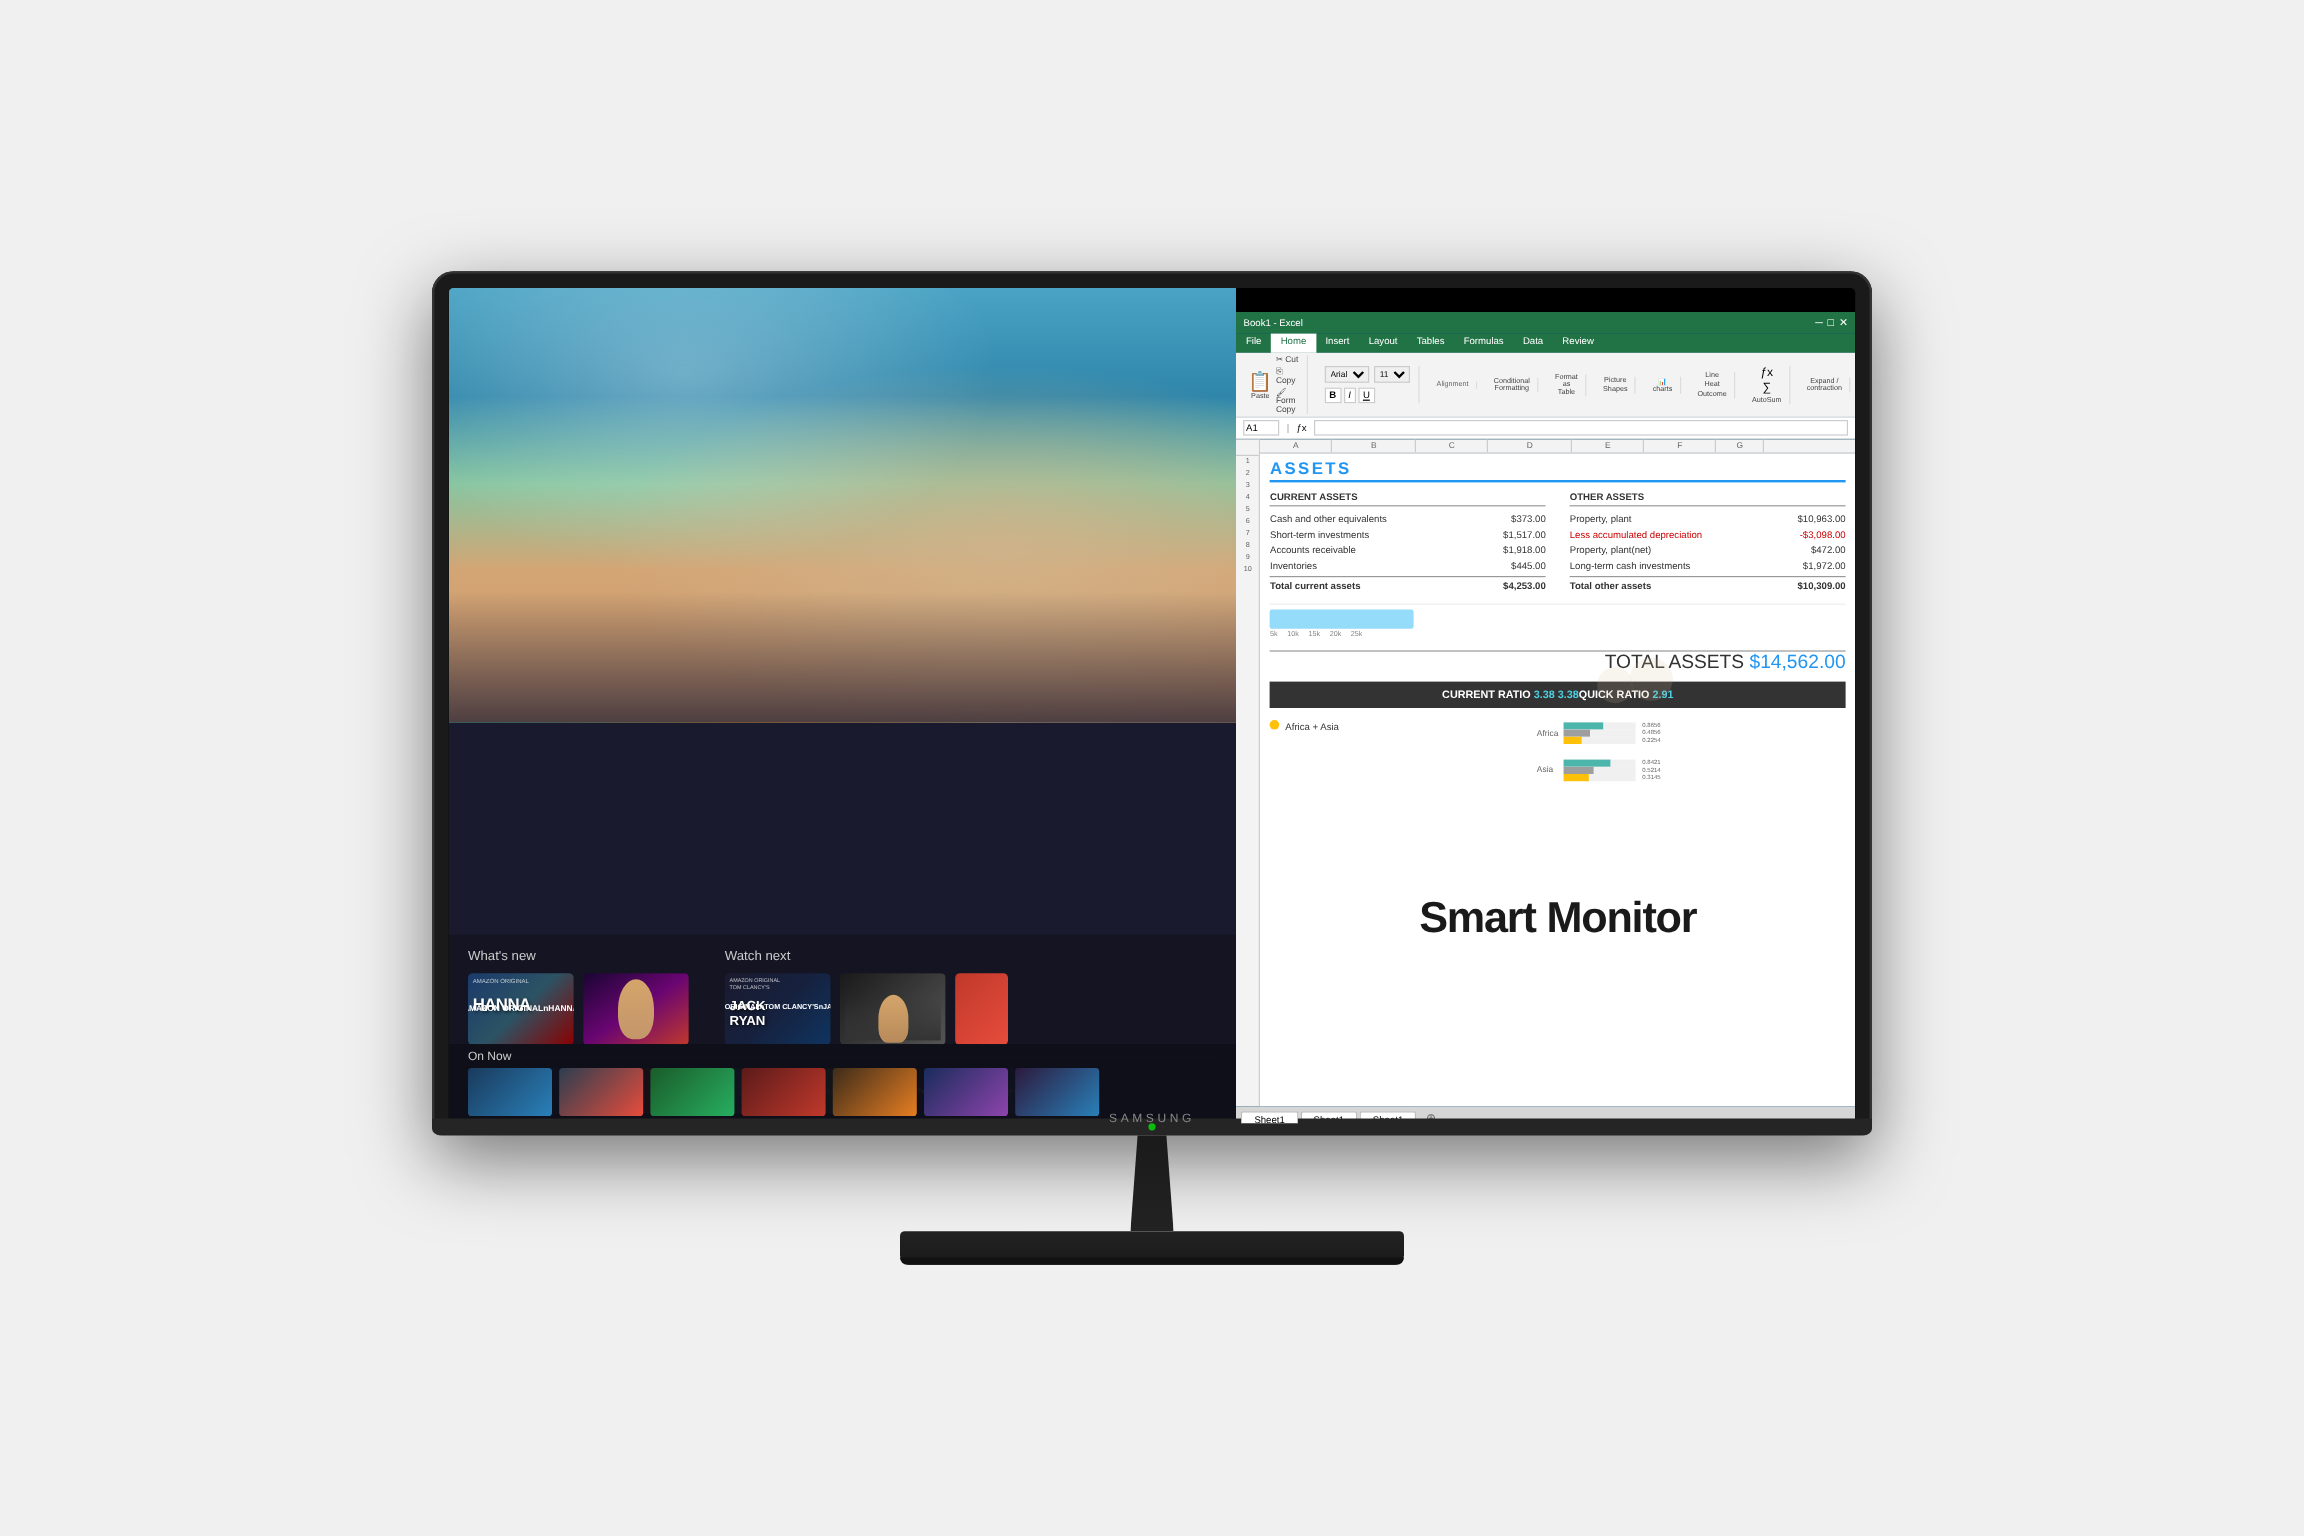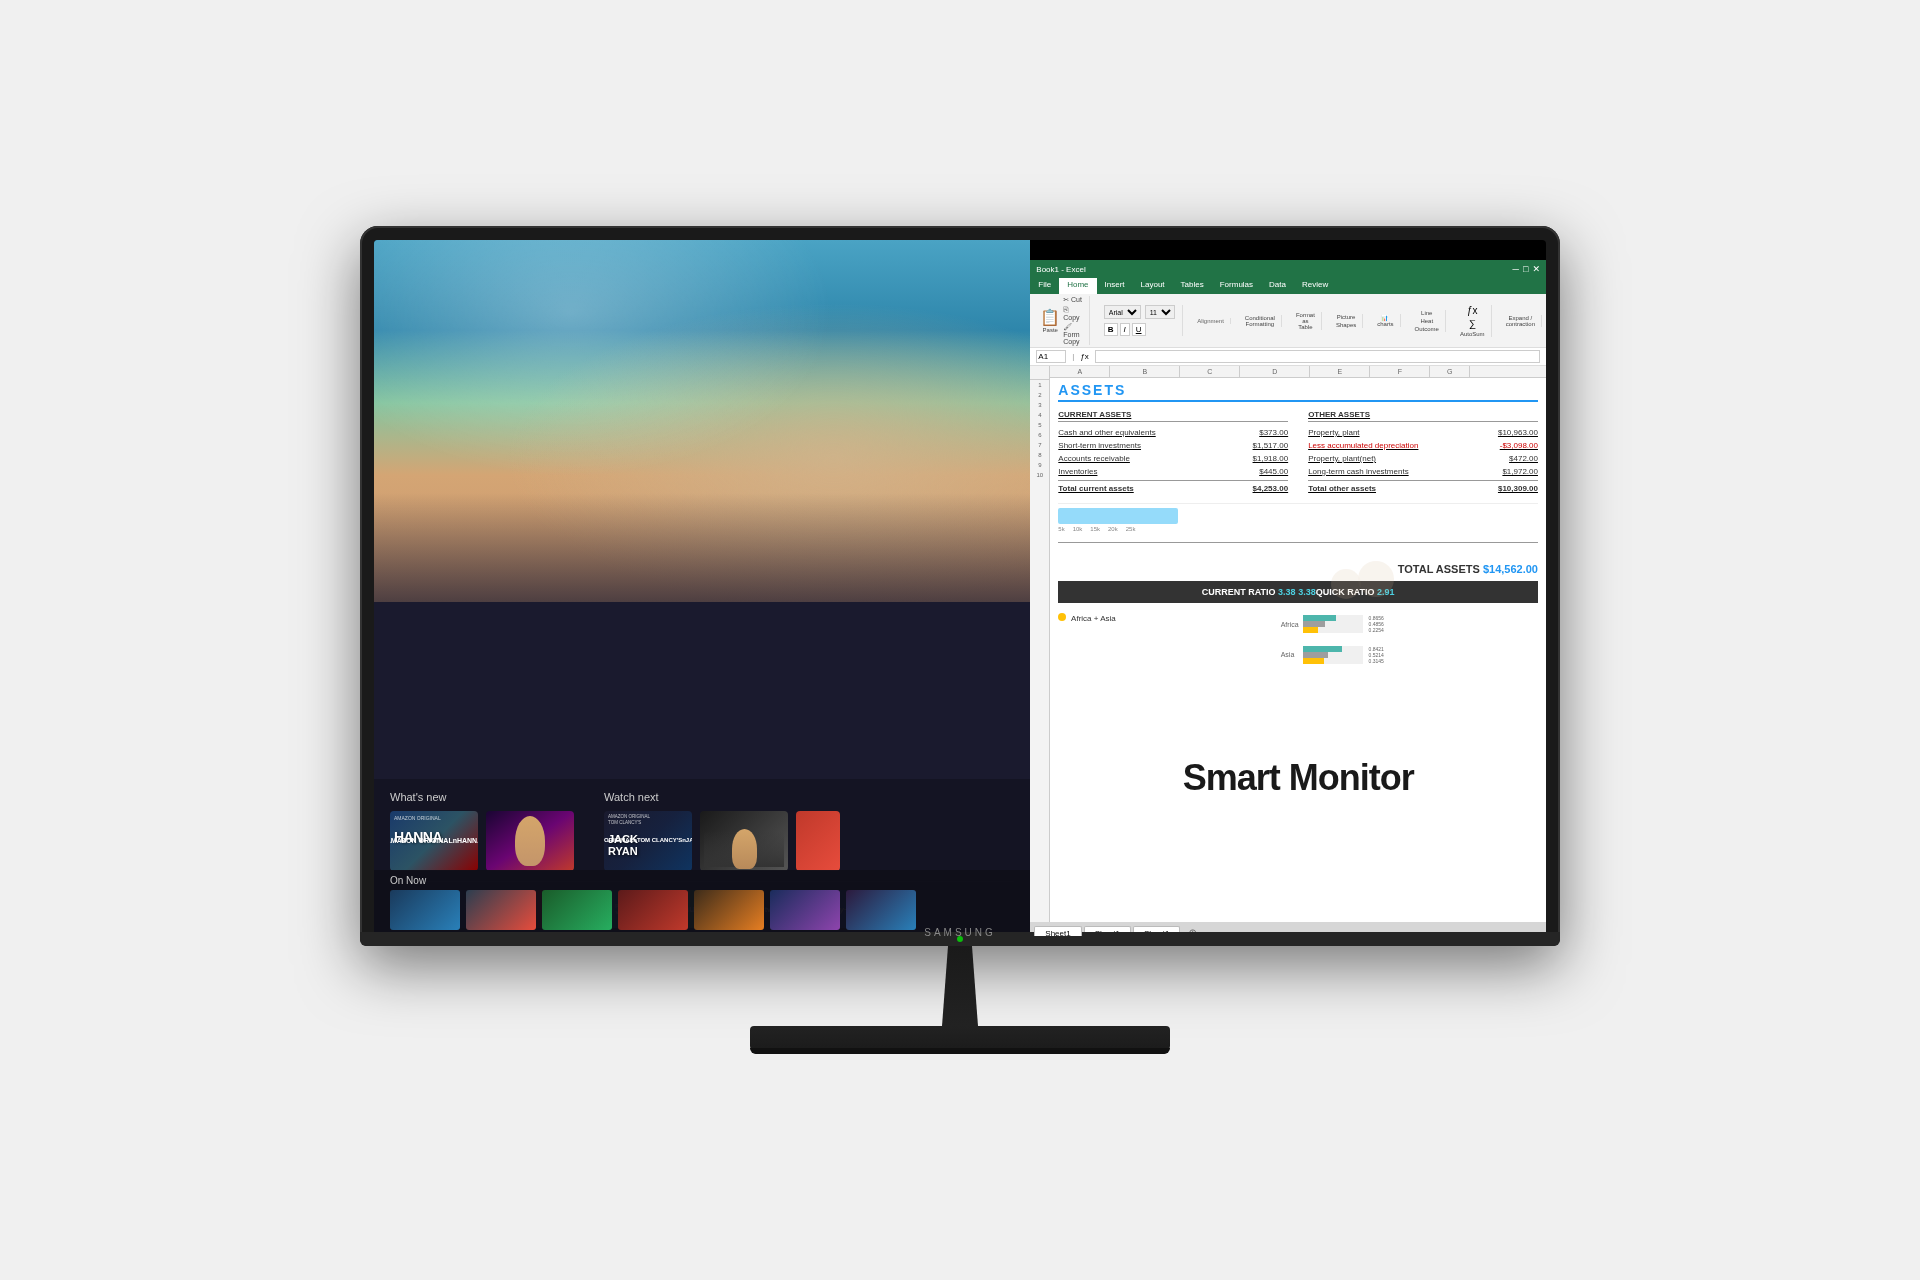--- a/index.html
+++ b/index.html
@@ -340,21 +340,20 @@
       border-bottom: 2px solid #2196f3;
       padding-bottom: 2px;
       margin-bottom: 8px;
     }
 
     .assets-table {
       display: grid;
       grid-template-columns: 1fr 1fr;
       gap: 0 20px;
       margin-bottom: 8px;
-      text-decoration: underline;
     }
 
     .assets-col-header {
       font-size: 8px;
       font-weight: bold;
       color: #333;
       border-bottom: 1px solid #999;
       padding-bottom: 2px;
       margin-bottom: 4px;
     }
@@ -373,26 +372,26 @@
       margin-top: 2px;
       padding-top: 3px;
     }
 
     .assets-row.negative {
       color: #c00;
     }
 
     .total-assets-row {
       text-align: right;
-      font-size: 11px;
-      font-weight: bold;
+      font-size: 16px;
+      font-weight: normal;
       color: #333;
       margin: 6px 0;
       border-top: 1px solid #999;
-      padding-top: 20px;
+      padding-top: 1px;
     }
 
     .total-assets-value {
       color: #2196f3;
     }
 
     .ratio-bar {
       background: #333;
       color: white;
       display: flex;

